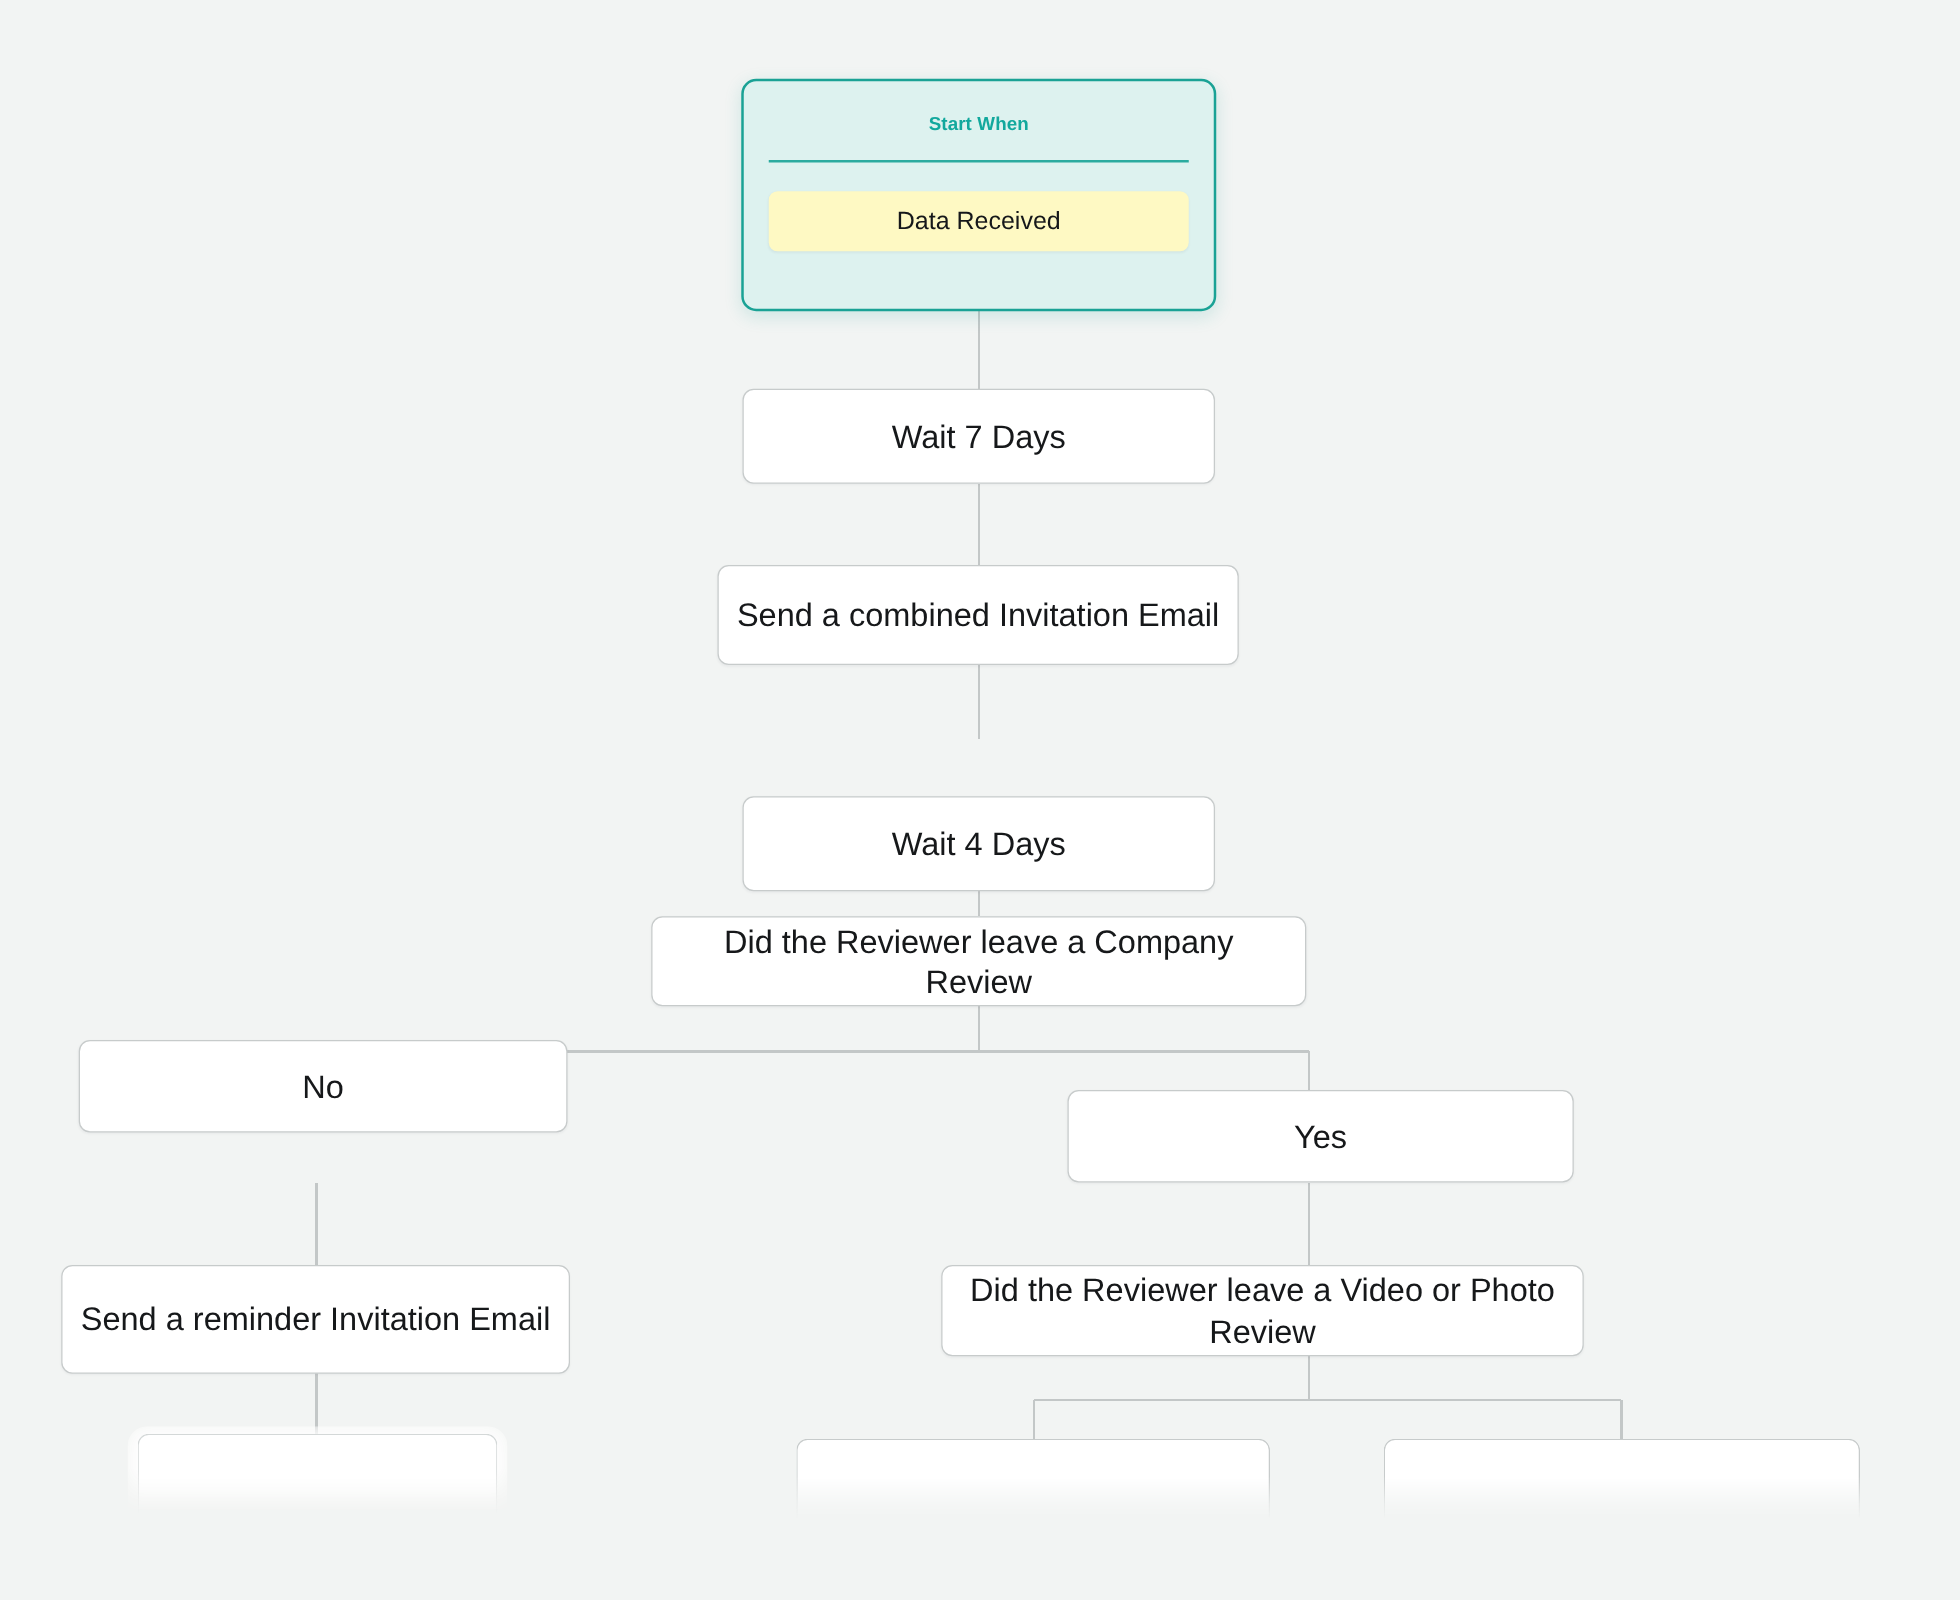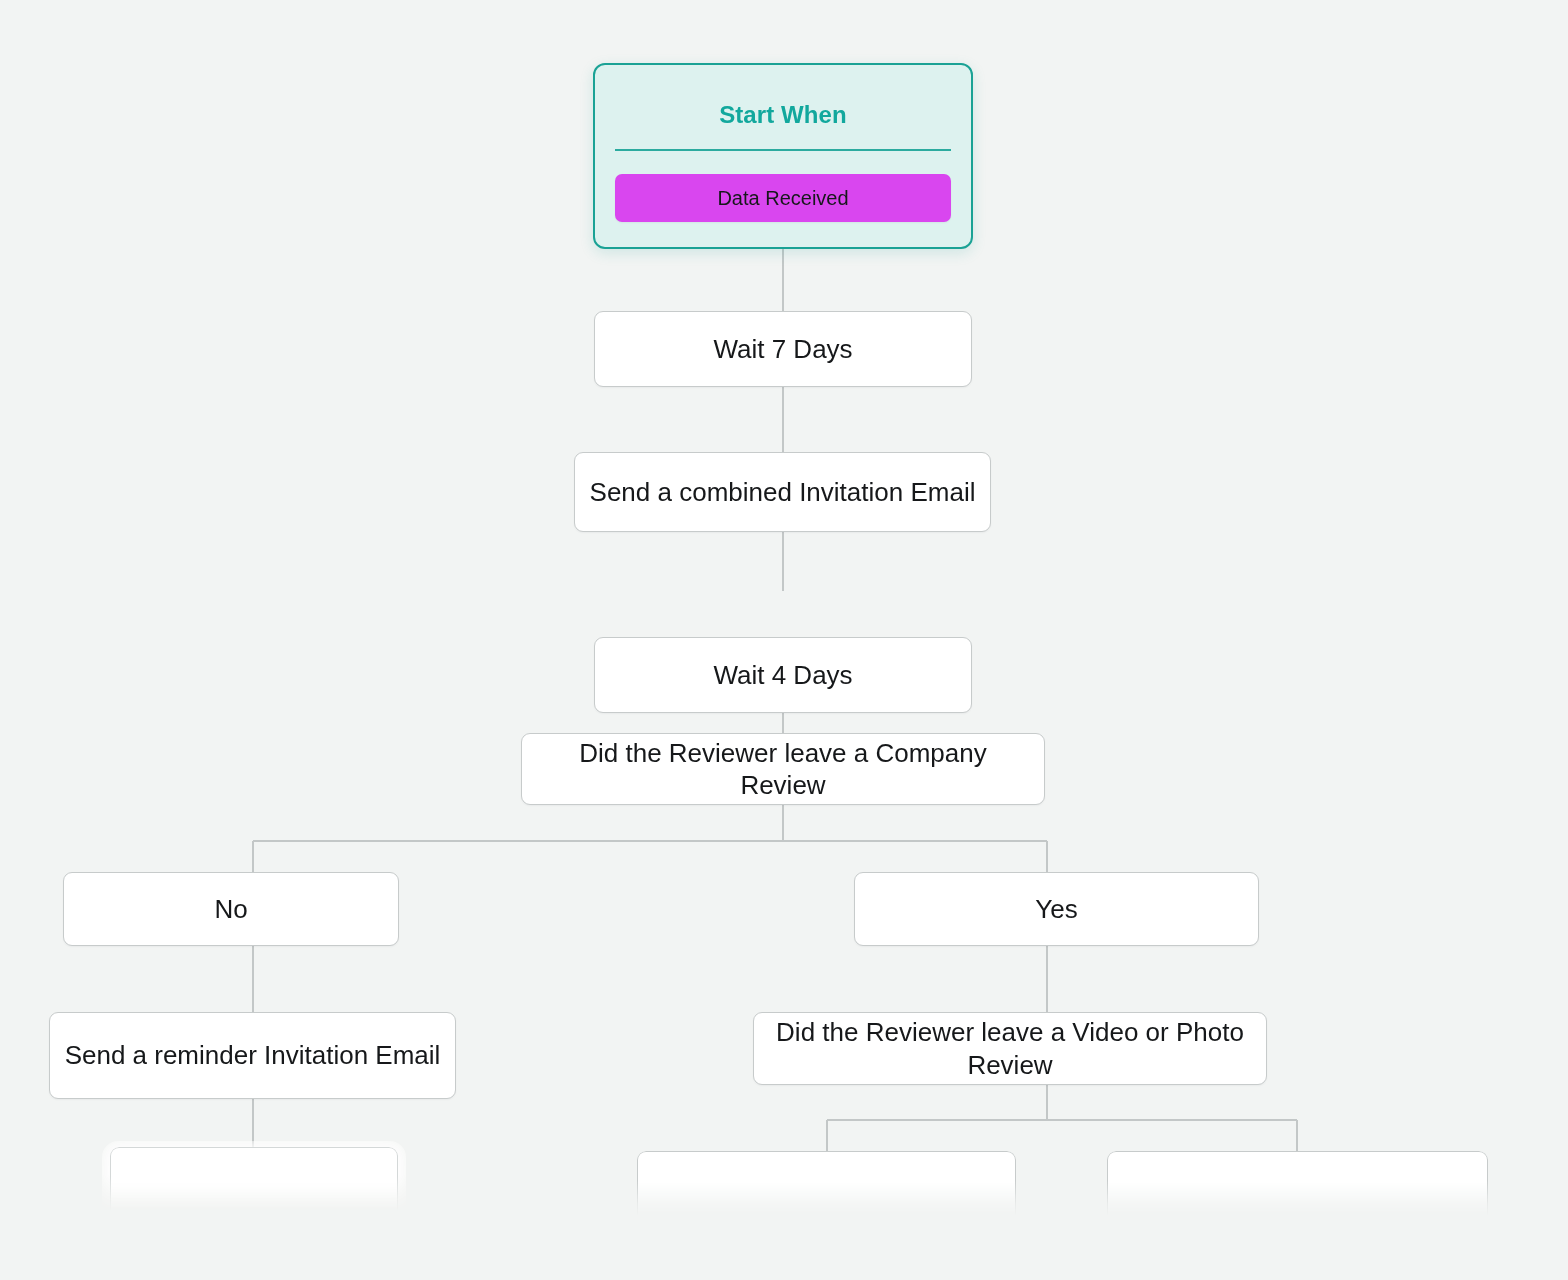--- a/index.html
+++ b/index.html
@@ -66,35 +66,35 @@
     border-radius: 12px;
     box-shadow: 0 4px 14px rgba(26,162,149,0.16);
     display: flex;
     flex-direction: column;
     align-items: center;
     z-index: 3;
   }
   .trigger-title {
     color: #12a89d;
     font-weight: bold;
-    font-size: 24px;
+    font-size: 15px;
     letter-spacing: 0.1px;
-    margin-top: 36px;
+    margin-top: 26px;
   }
   .trigger-divider {
     width: 336px;
     height: 2px;
     background: #2bab9f;
     margin-top: 20px;
   }
   .trigger-chip {
     width: 336px;
     height: 48px;
     margin-top: 23px;
-    background: #d946ef;
+    background: #fef9c3;
     border-radius: 7px;
     display: flex;
     align-items: center;
     justify-content: center;
     font-size: 20px;
     color: #16181a;
     box-shadow: 0 1px 2px rgba(16,24,40,0.05);
   }
 
   
@@ -154,21 +154,21 @@
       </div>
       <div class="node" style="left: 574px; top: 452px; width: 417px; height: 80px;">
         <span>Send a combined Invitation Email</span>
       </div>
       <div class="node" style="left: 594px; top: 591px; width: 378px; height: 76px; margin-top: 46px;">
         <span>Wait 4 Days</span>
       </div>
       <div class="node" style="left: 521px; top: 733px; width: 524px; height: 72px; align-items: center;">
         <span>Did the Reviewer leave a Company Review</span>
       </div>
-      <div class="node" style="left: 63px; top: 872px; width: 336px; height: 74px;">
+      <div class="node" style="left: 63px; top: 832px; width: 391px; height: 74px;">
         <span>No</span>
       </div>
       <div class="node" style="left: 854px; top: 872px; width: 405px; height: 74px; align-items: center;">
         <span>Yes</span>
       </div>
       <div class="node" style="left: 49px; top: 1012px; width: 407px; height: 87px;">
         <span>Send a reminder Invitation Email</span>
       </div>
       <div class="node" style="left: 753px; top: 1012px; width: 514px; height: 73px;">
         <span>Did the Reviewer leave a Video or Photo Review</span>

